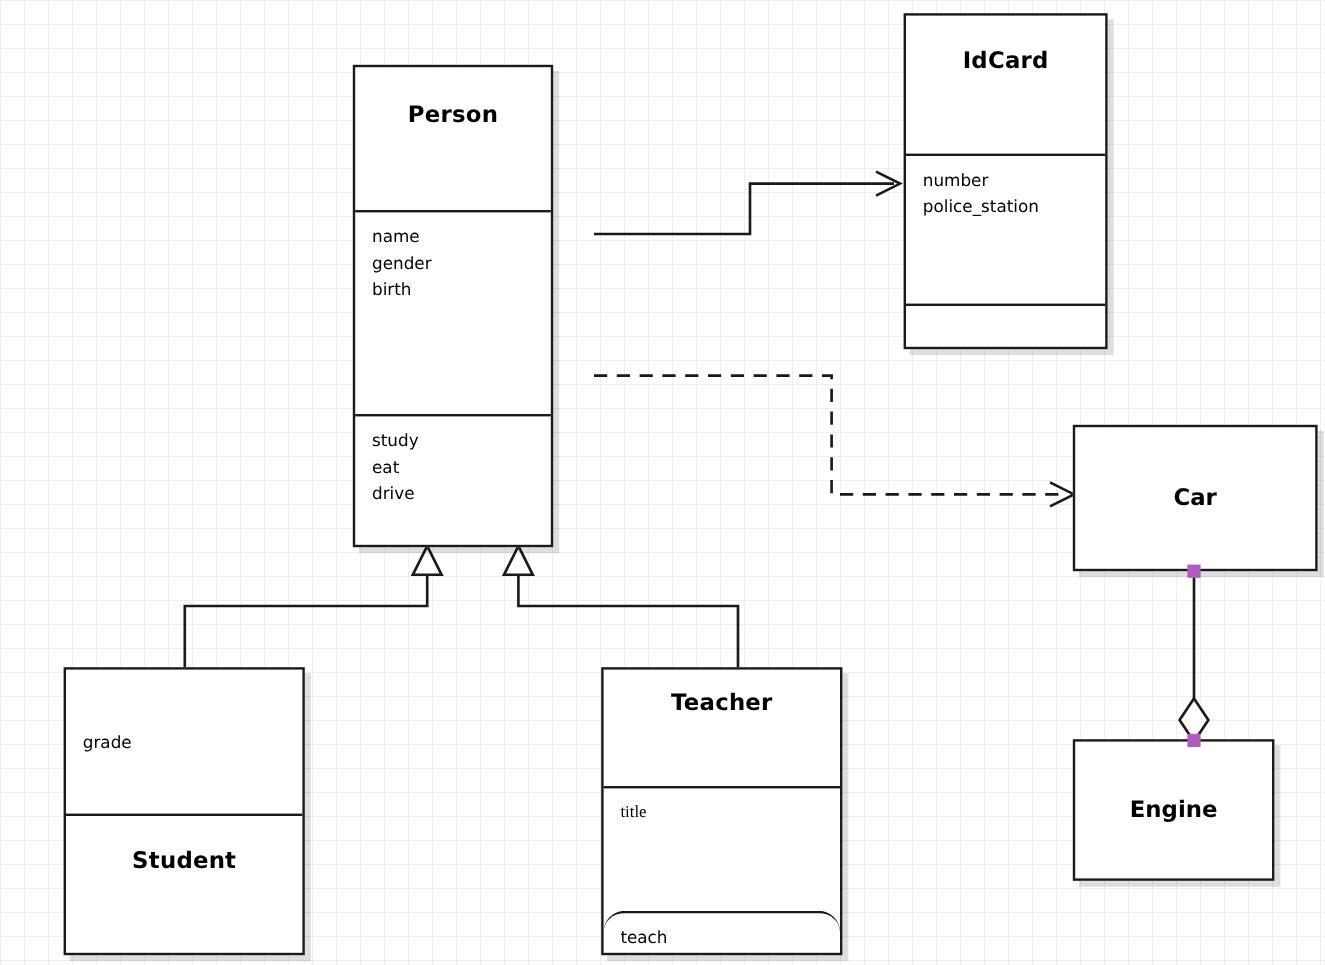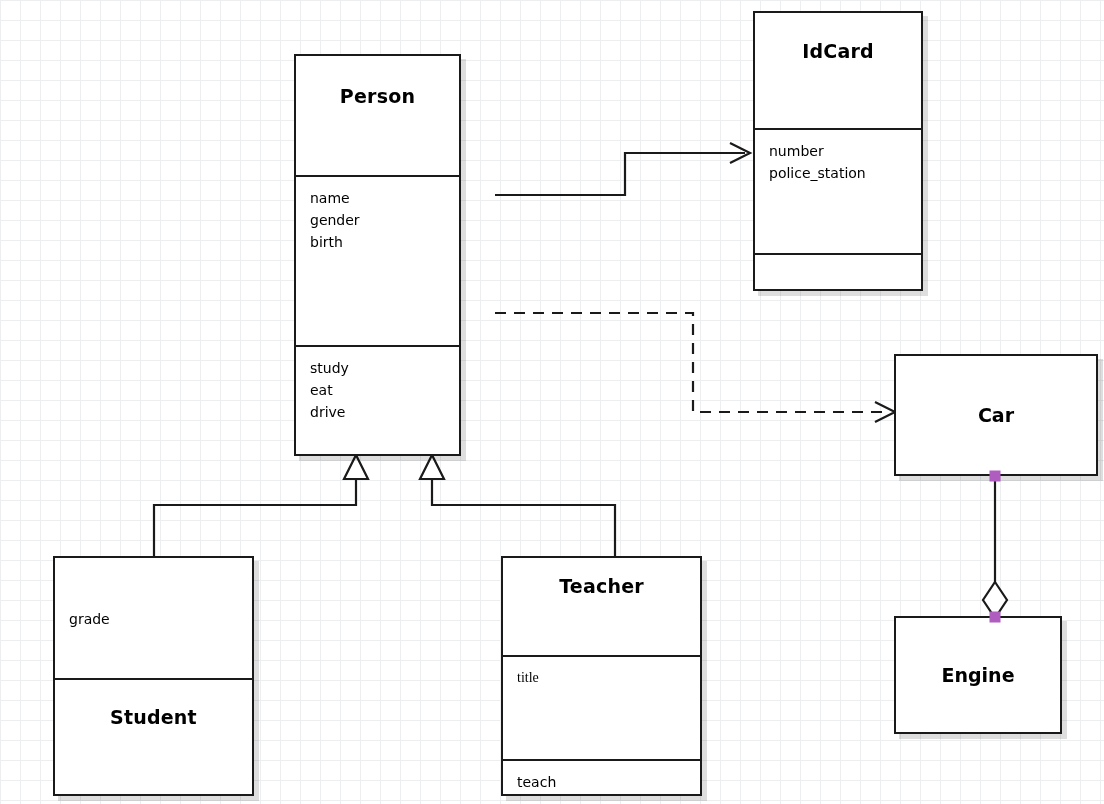--- a/index.html
+++ b/index.html
@@ -141,21 +141,21 @@
       <div class="member">grade</div>
     </div>
     <div class="compartment class-title" style="height:76px;">Student</div>
   </div>
 
   <div class="uml-class" style="left:501px; top:556px; width:201px; height:240px;">
     <div class="compartment class-title" style="height:76px;">Teacher</div>
     <div class="compartment members" style="height:80px;font-family:Liberation Serif, serif;">
       <div class="member">title</div>
     </div>
-    <div class="compartment members" style="flex:1 1 auto;">
+    <div class="compartment members" style="flex:1 1 auto;border-radius:25px;">
       <div class="member">teach</div>
     </div>
   </div>
 
   <div class="uml-class" style="left:894px; top:354px; width:204px; height:122px;">
     <div class="compartment name-only" style="flex:1 1 auto;">Car</div>
   </div>
 
   <div class="uml-class" style="left:894px; top:616px; width:168px; height:118px;">
     <div class="compartment name-only" style="flex:1 1 auto;">Engine</div>

